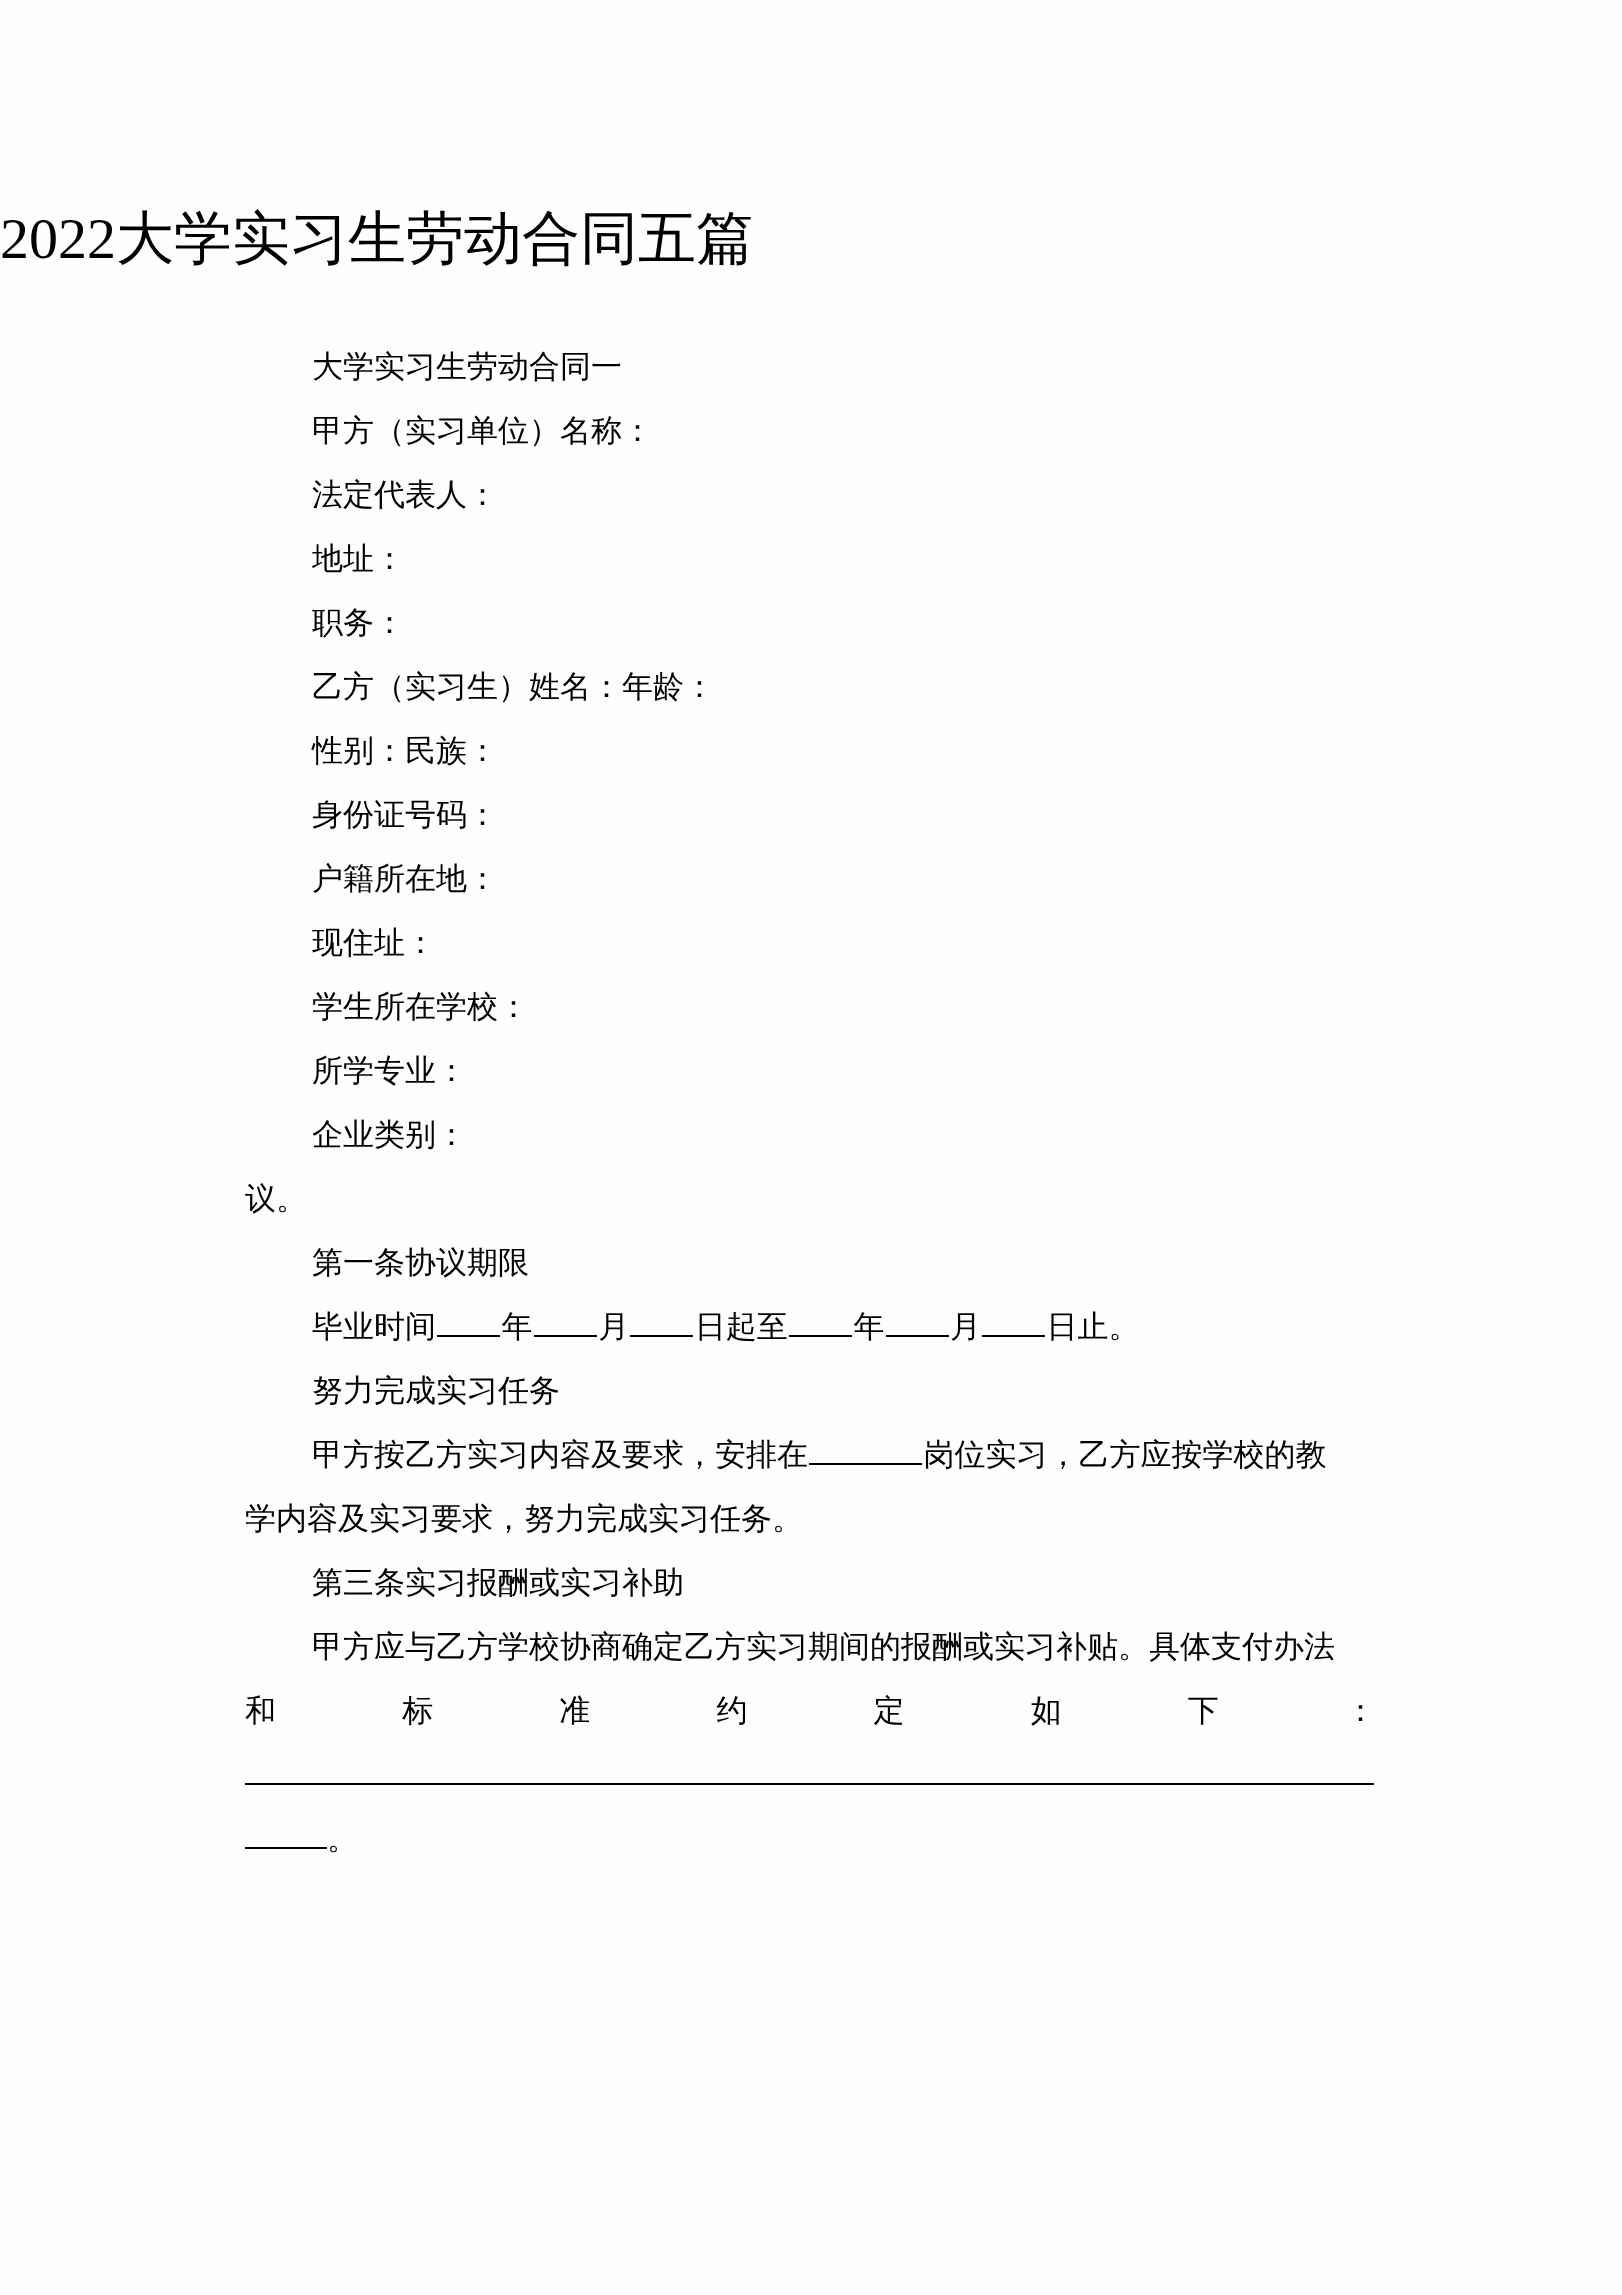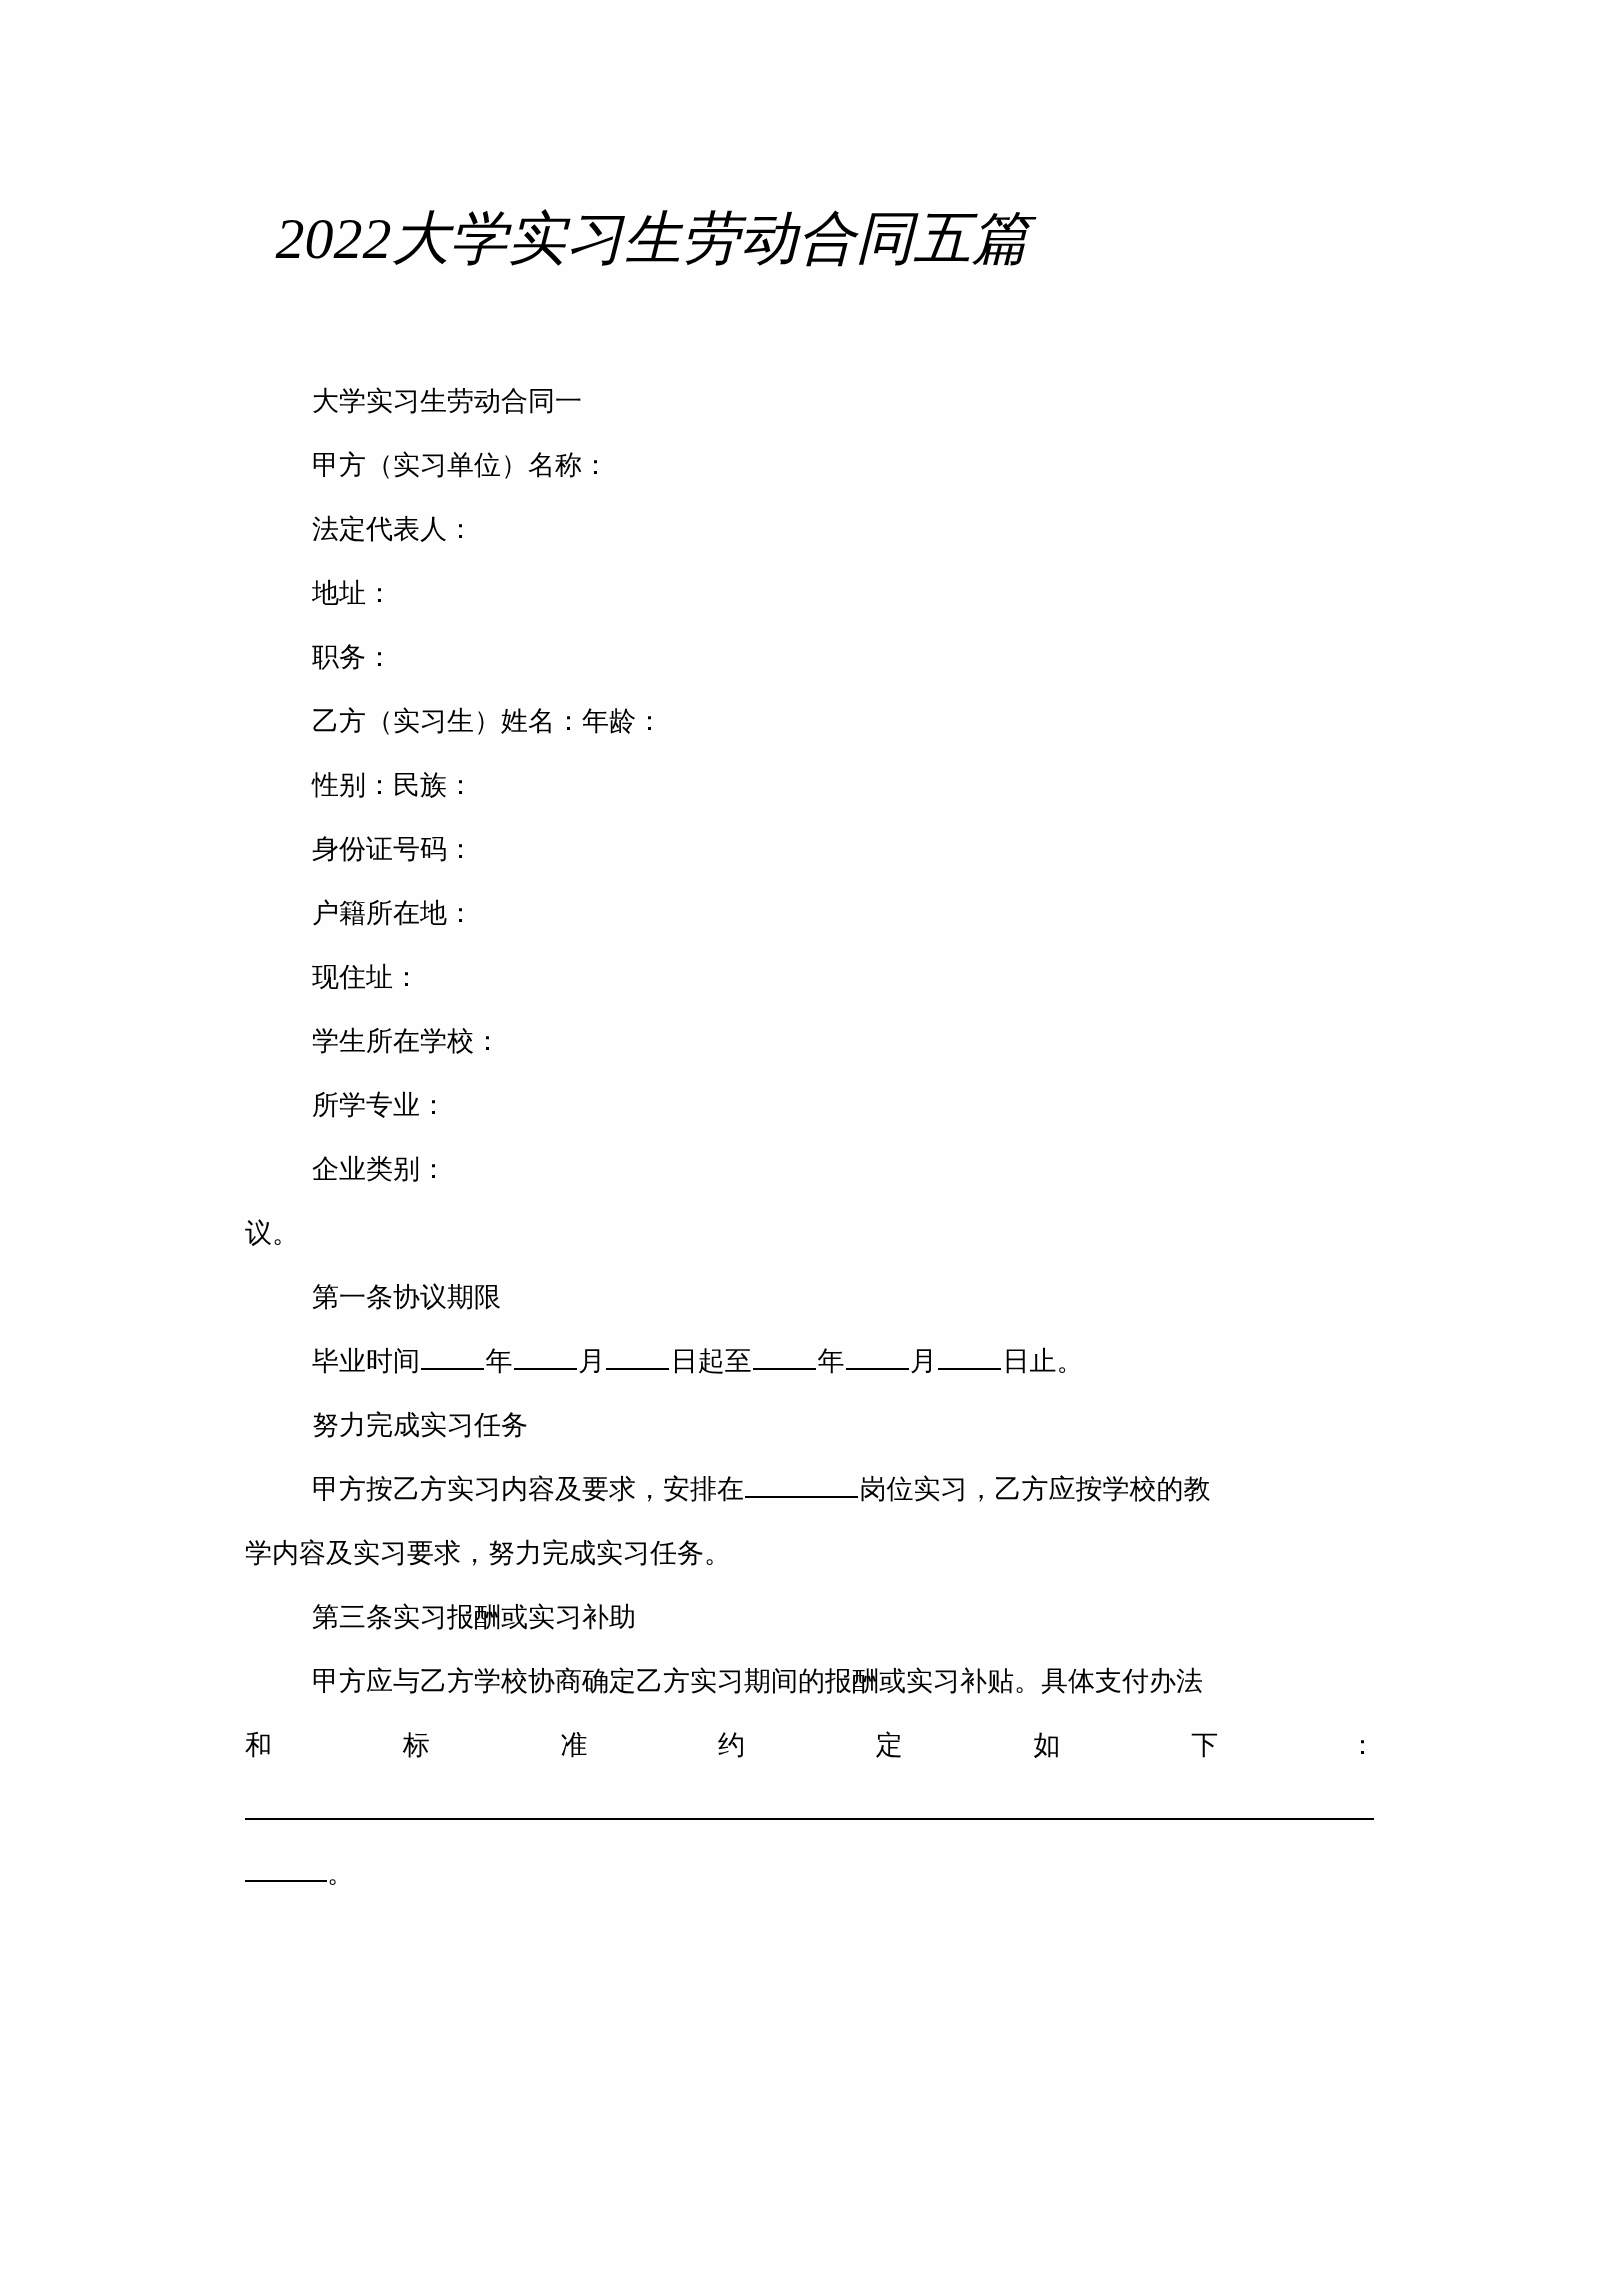--- a/index.html
+++ b/index.html
@@ -22,33 +22,32 @@
     height: 2295px;
     background: #fefefe;
   }
   .title {
     position: absolute;
     left: 0;
     width: 1305px;
     top: 196px;
     height: 85px;
     line-height: 85px;
-    text-align: center;
+    text-align: left;
     font-size: 58px;
     font-family: "Liberation Serif", "DejaVu Serif", serif;
     letter-spacing: 0px;
     white-space: nowrap;
-    font-style: italic;
   }
   .body-text {
     position: absolute;
     left: 245px;
-    top: 369px;
+    top: 334px;
     width: 1132px;
-    font-size: 27px;
+    font-size: 31px;
     line-height: 64px;
     font-family: "DejaVu Serif", "Liberation Serif", serif;
   }
   .line {
     height: 64px;
     white-space: nowrap;
     overflow: visible;
   }
   .indent { padding-left: 67px; }
   .blank {

